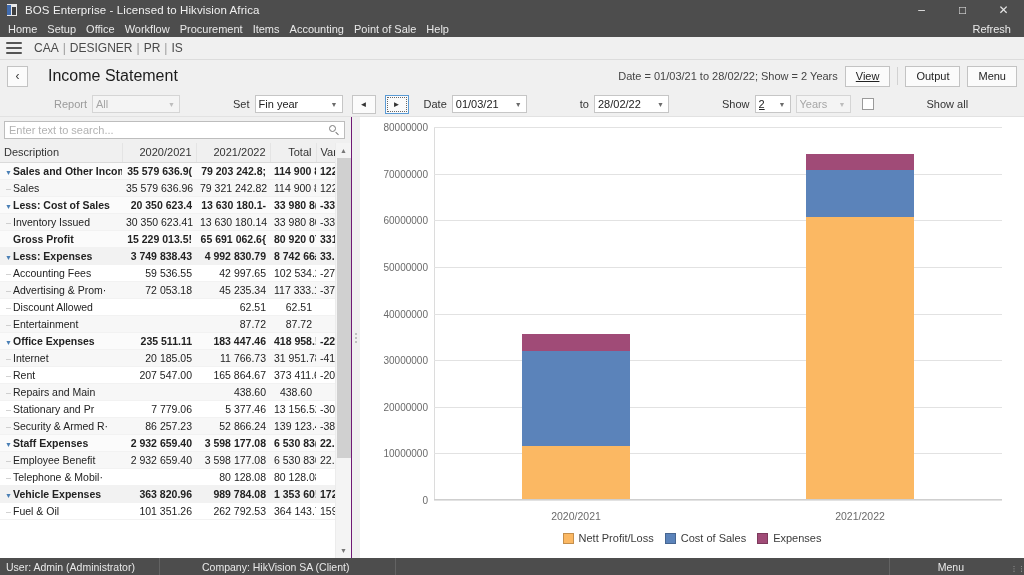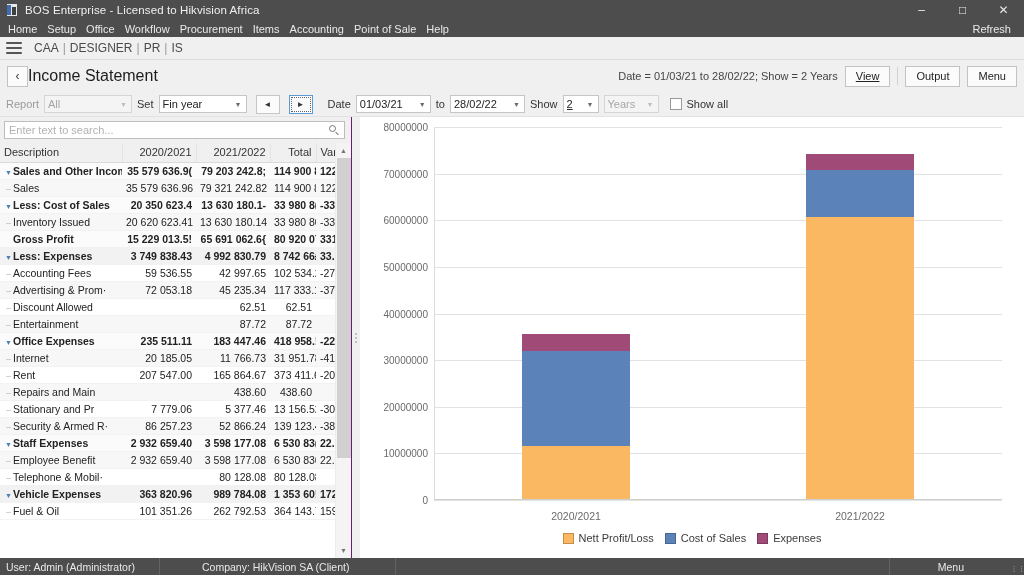--- a/index.html
+++ b/index.html
@@ -46,36 +46,36 @@
   .modulebar .sep { color:#9a9a9a; padding:0 1px; font-size:12px;}
 
   
   .pagehead {
     height:32px; background:#f0f0f0; display:flex; align-items:center; padding:0 7px; flex:none;
   }
   .backbtn {
     width:21px; height:21px; border:1px solid #c3c3c3; background:#fbfbfb;
     display:flex; align-items:center; justify-content:center; color:#3a3a3a; font-size:12px;
   }
-  .pagetitle { font-size:16px; margin-left:0; color:#1c1c1c; }
+  .pagetitle { font-size:16px; margin-left:20px; color:#1c1c1c; }
   .ph-right { margin-left:auto; display:flex; align-items:center; gap:7px; }
   .ph-status { font-size:11px; color:#444; margin-right:0; }
   .ph-btn {
     min-width:42px; height:21px; border:1px solid #c3c3c3; background:#fbfbfb;
     font-size:11px; color:#222; padding:0 10px; display:flex; align-items:center; justify-content:center;
   }
   .ph-btn u { text-decoration:underline; }
   .ph-divider { width:1px; height:18px; background:#d2d2d2; }
 
   
   .filterbar {
     height:25px; background:#f0f0f0; display:flex; align-items:center; padding:0 6px;
     gap:5px; flex:none; border-bottom:1px solid #e2e2e2;
   }
-  .lbl { font-size:11px; color:#333; }
+  .lbl { font-size:11px; color:#333;margin-left:48px; }
   .lbl.dis { color:#9b9b9b; }
   .fld {
     height:18px; border:1px solid #c6c6c6; background:#fff; display:flex; align-items:center;
     padding:0 3px; font-size:11px; position:relative;
   }
   .fld.dis { background:#f4f4f4; color:#a6a6a6; border-color:#d5d5d5; }
   .fld .val { flex:1; white-space:nowrap; overflow:hidden; }
   .fld .val.u { text-decoration:underline; }
   .caret { width:9px; text-align:center; color:#6b6b6b; font-size:7px; flex:none; }
   .caret.dis { color:#bdbdbd; }
@@ -323,21 +323,21 @@
               <tr class="bold">
                 <td class="c0 ind1"><span class="twisty">▼</span><span>Less: Cost of Sales</span></td>
                 <td>20 350 623.4</td>
                 <td>13 630 180.1-</td>
                 <td>33 980 8(</td>
                 <td>-33.0%</td>
                 <td></td>
               </tr>
               <tr class="alt">
                 <td class="c0 ind2"><span class="dash">–</span><span>Inventory Issued</span></td>
-                <td>20 620 623.41</td>
+                <td>30 350 623.41</td>
                 <td>13 630 180.14</td>
                 <td>33 980 803</td>
                 <td>-33.0%</td>
                 <td></td>
               </tr>
               <tr class="bold">
                 <td class="c0 ind1"><span class="dash"></span><span>Gross Profit</span></td>
                 <td>15 229 013.5!</td>
                 <td>65 691 062.6{</td>
                 <td>80 920 07</td>

